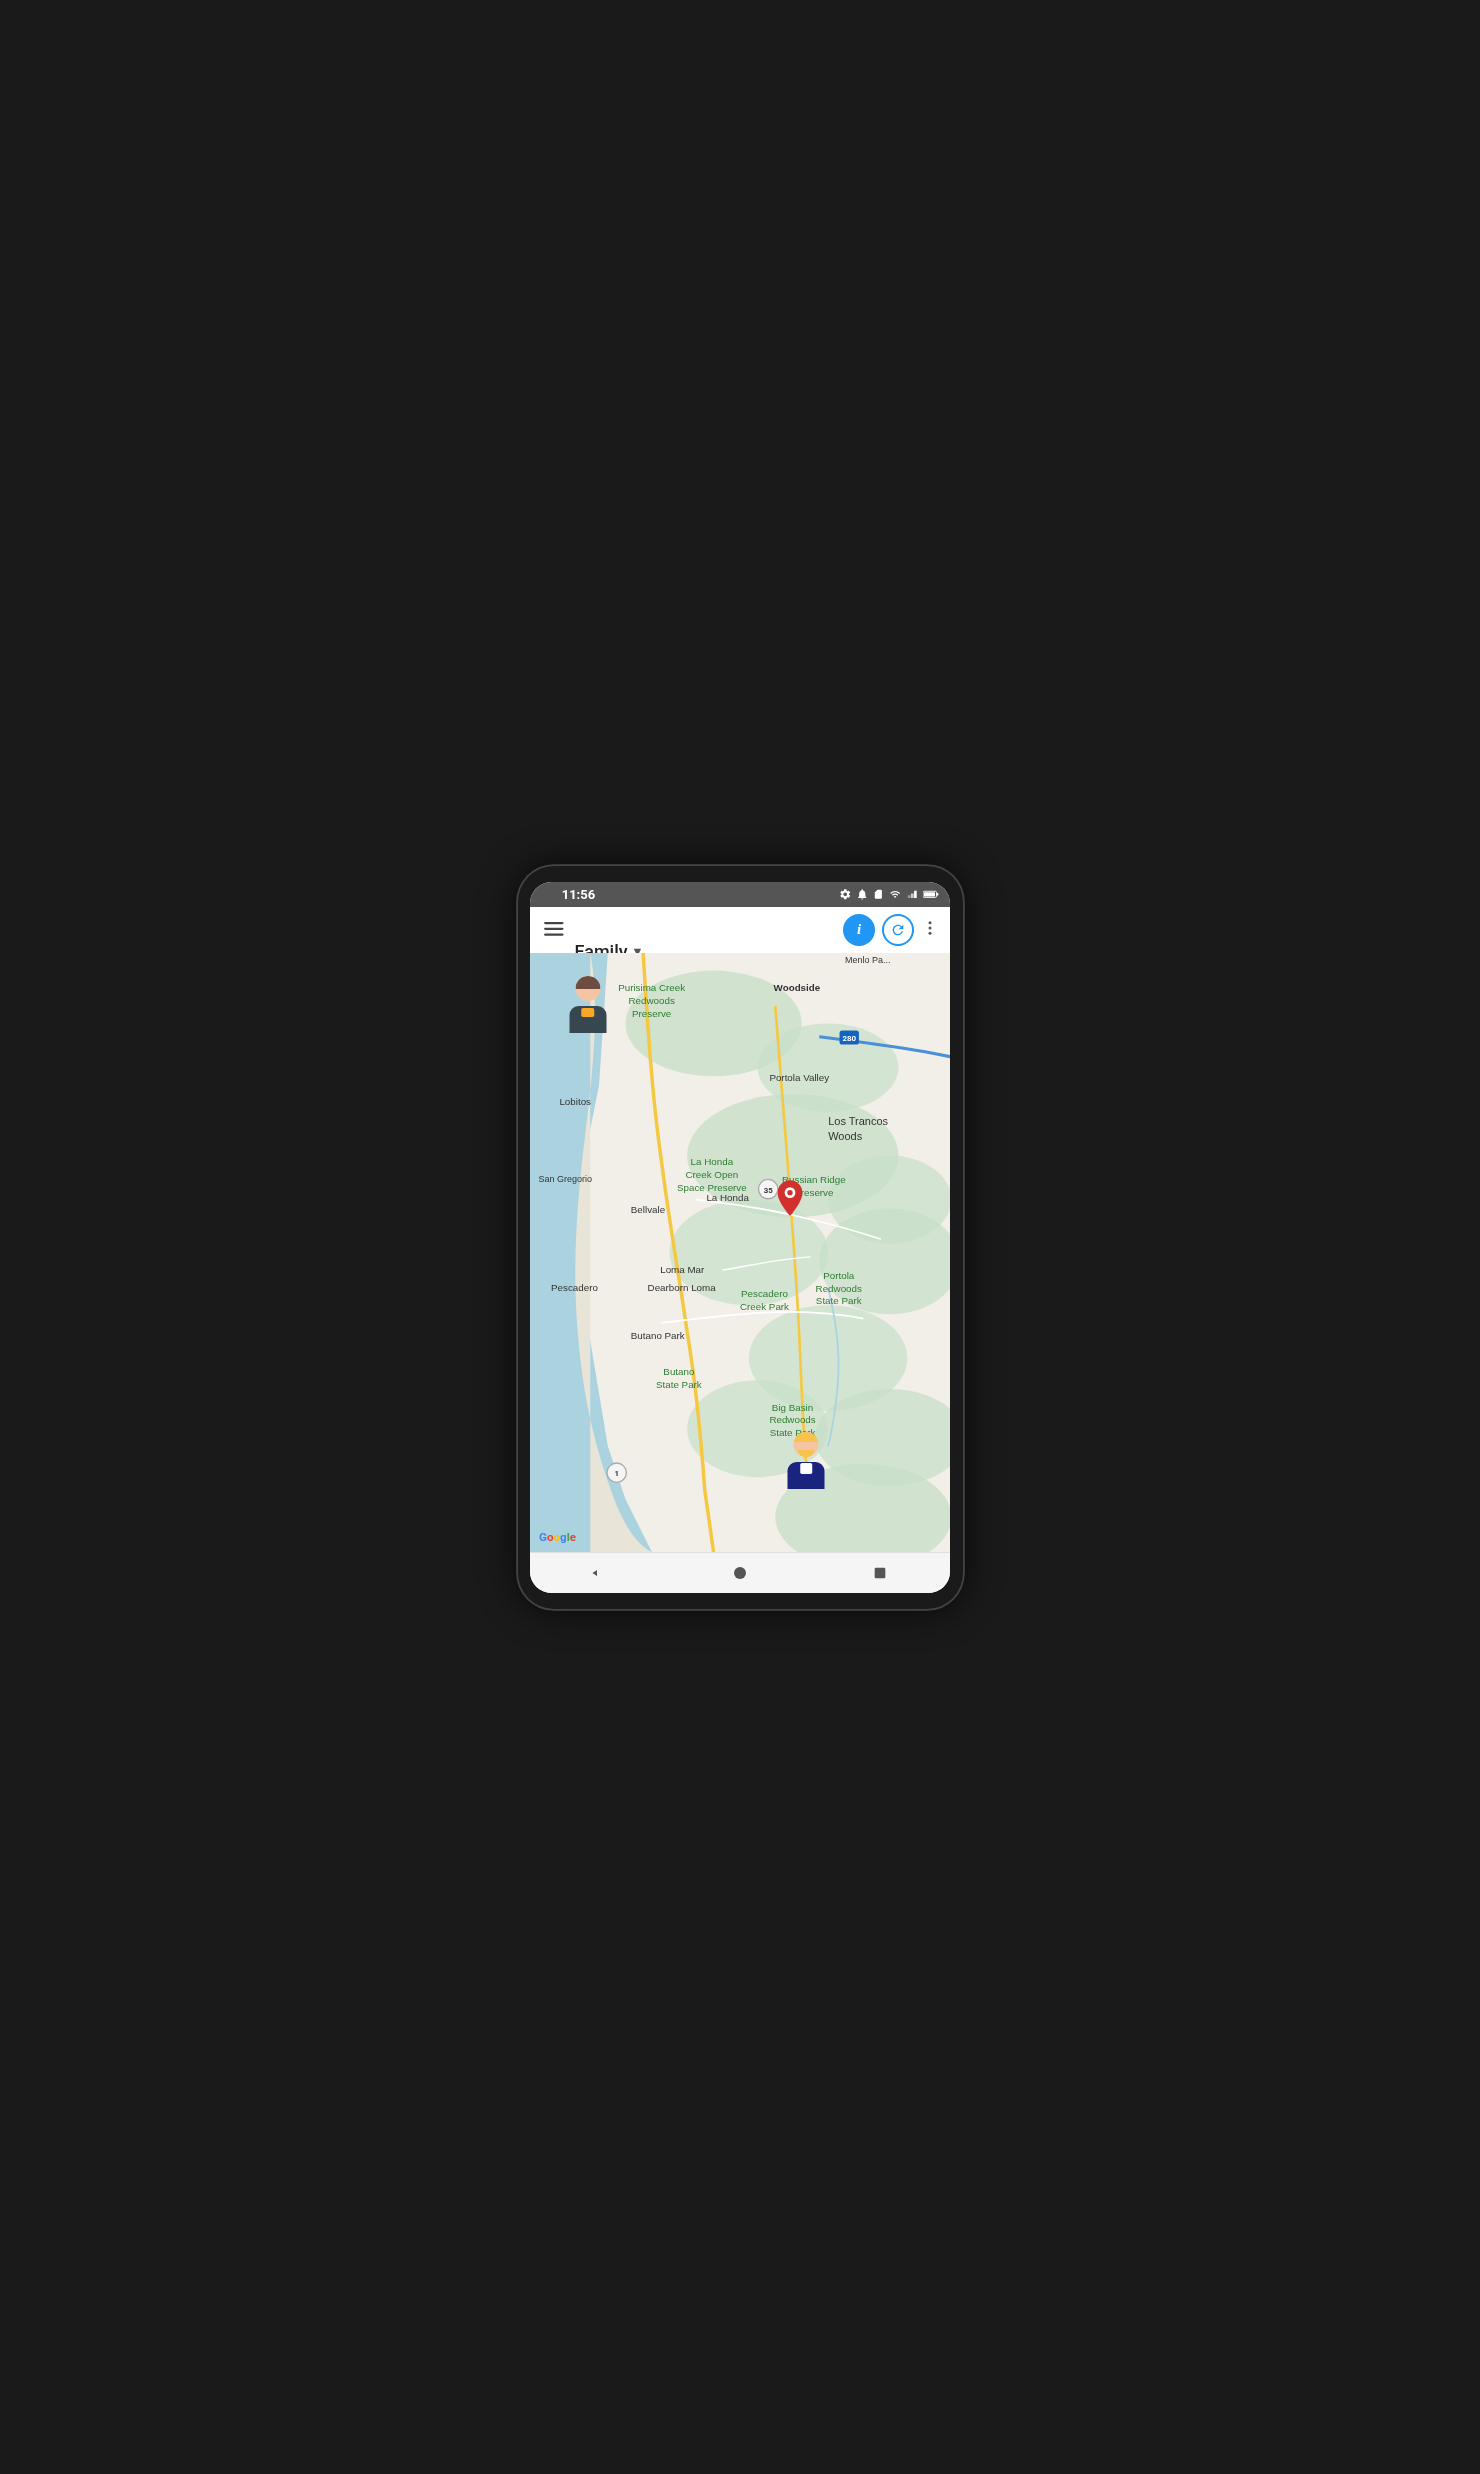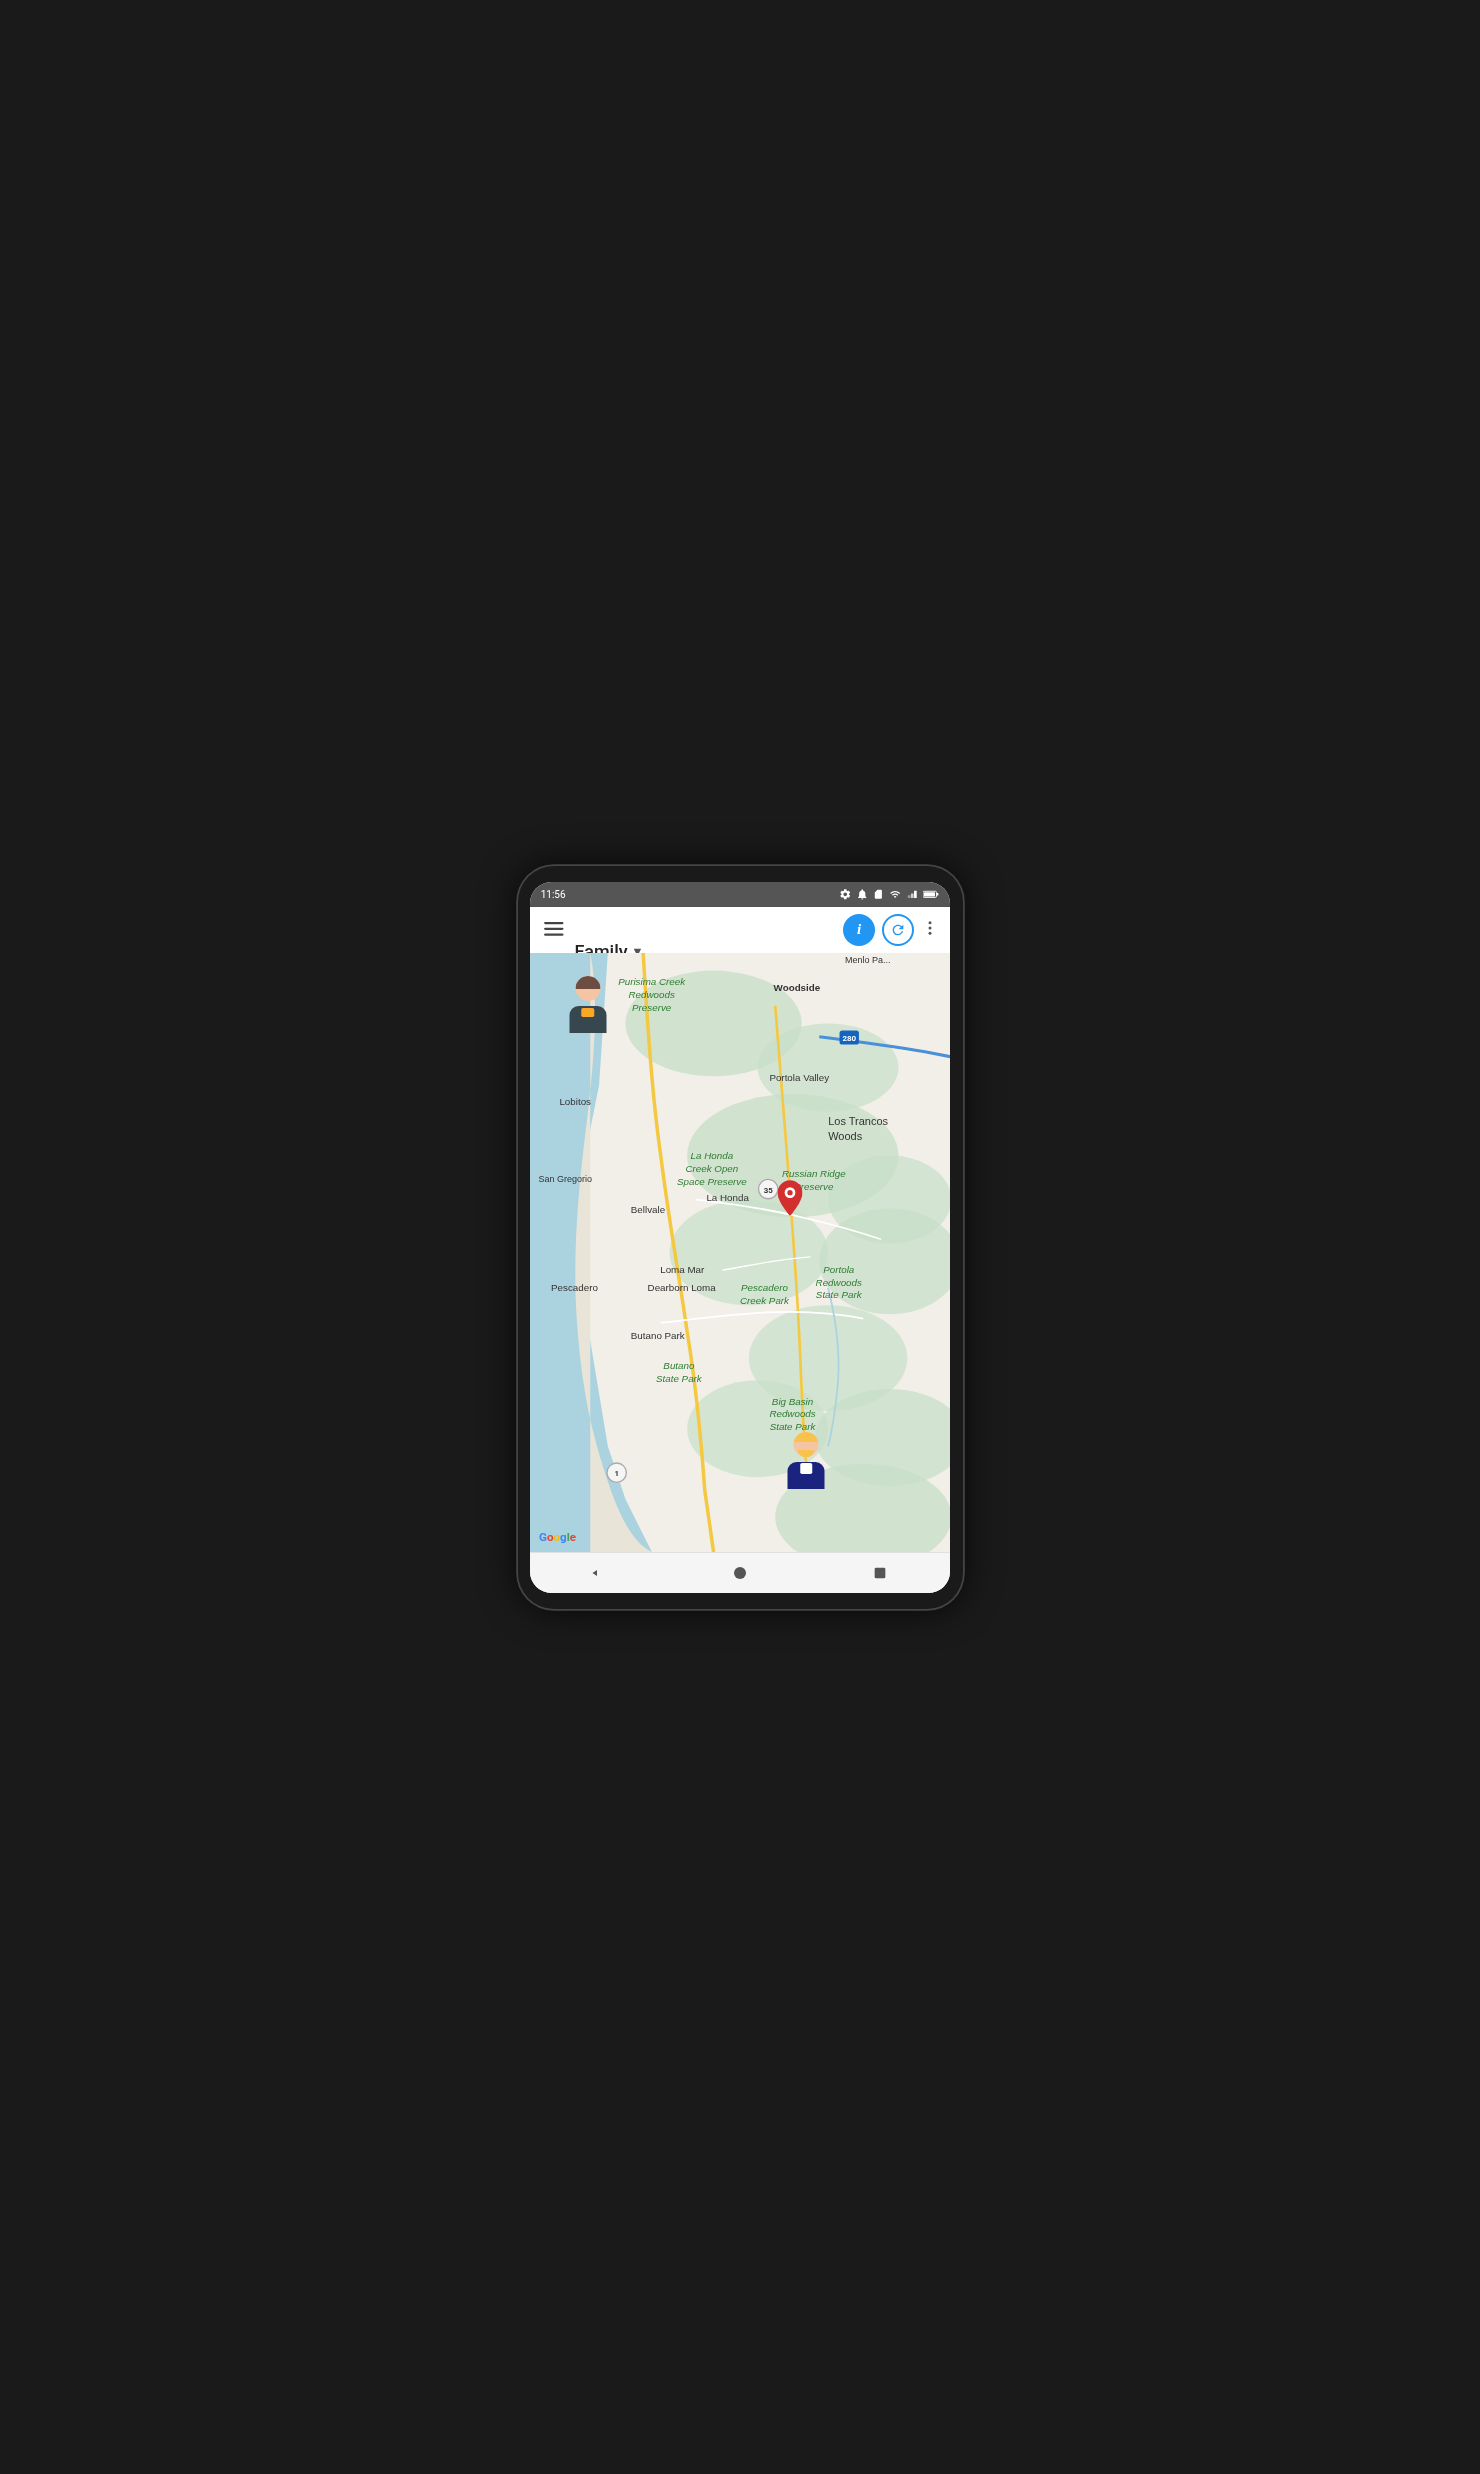--- a/index.html
+++ b/index.html
@@ -34,22 +34,23 @@
       background: #555;
       height: 25px;
       display: flex;
       align-items: center;
       justify-content: space-between;
       padding: 0 10.7px;
       flex-shrink: 0;
     }
     .status-time {
       color: #fff;
-      font-size: 10px;
-      font-weight: normal;
+      font-size: 13px;
+      font-weight: bold;
+      margin-left: 21px;
     }
     .status-icons {
       display: flex;
       align-items: center;
       gap: 4.4px;
     }
     
     .app-bar {
       background: #fff;
       height: 46px;
@@ -130,21 +131,21 @@
     
     .map-label {
       position: absolute;
       font-size: 9px;
       color: #333;
       font-family: Arial, sans-serif;
       pointer-events: none;
     }
     .map-label.park {
       color: #2e7d32;
-      font-style: italic;
+      margin-top: 6px;
     }
     
     .location-pin {
       position: absolute;
       display: flex;
       flex-direction: column;
       align-items: center;
     }
     
     .avatar-marker {

